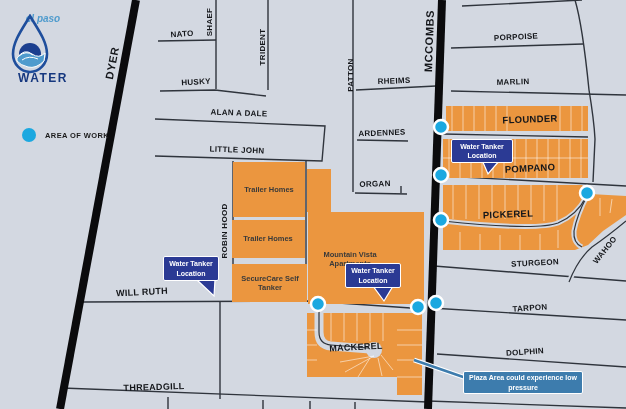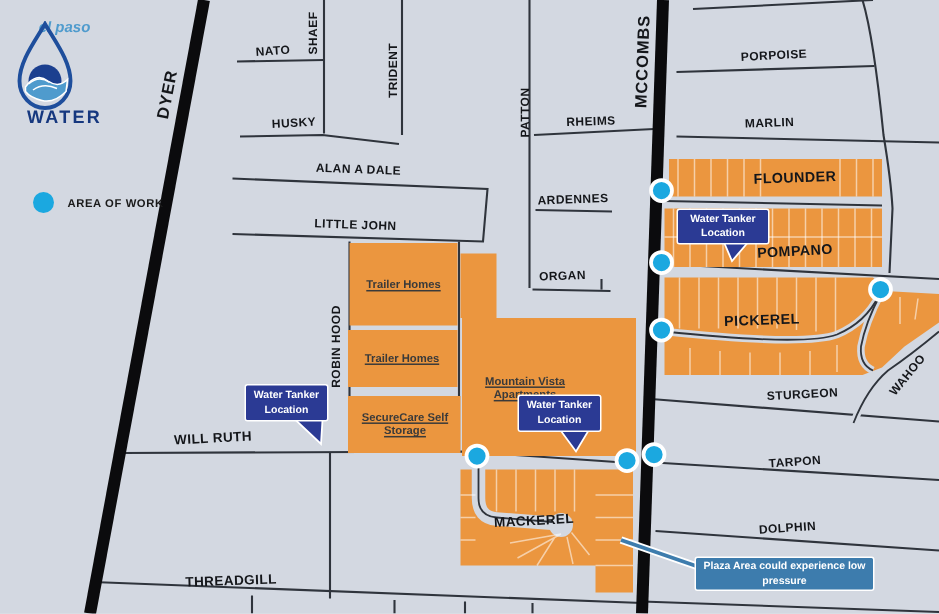--- a/index.html
+++ b/index.html
@@ -3,26 +3,26 @@
 <meta charset="utf-8">
 <style>
   html,body{margin:0;padding:0;}
   body{font-family:"Liberation Sans", sans-serif; background:#e9ebee;}
   #map{position:relative;width:626px;height:409px;background:#D3D8E1;overflow:hidden;}
   #map svg{position:absolute;left:0;top:0;}
   .lbl{position:absolute;font-weight:bold;color:#14161A;font-size:8px;letter-spacing:.3px;
        white-space:nowrap;transform:translate(-50%,-50%);z-index:3;}
   .lbl.big{font-size:11px;letter-spacing:.6px;}
   .area-lbl{position:absolute;font-weight:bold;color:#3A3A3A;font-size:7.5px;line-height:1.25;
-       text-align:center;transform:translate(-50%,-50%);z-index:3;white-space:normal;text-decoration:underline;}
+       text-align:center;transform:translate(-50%,-50%);z-index:3;white-space:normal;}
   .callout{position:absolute;background:#2B3A94;border:1.5px solid #FFFFFF;border-radius:2px;
        color:#FFFFFF;font-weight:bold;font-size:7px;line-height:1.3;text-align:center;
        display:flex;align-items:center;justify-content:center;z-index:4;padding:1px 2px;box-sizing:border-box;}
   .callout.plaza{background:#3D7CAD;}
-  .legend{position:absolute;left:22px;top:128px;display:flex;align-items:center;z-index:3;}
+  .legend{position:absolute;left:0;top:128px;display:flex;align-items:center;z-index:3;padding-left:22px;}
   .legend .dot{width:14px;height:14px;border-radius:50%;background:#1BA8E0;margin-right:9px;}
   .legend .txt{font-size:7.5px;font-weight:bold;color:#1A1A1A;letter-spacing:.4px;}
   .logo{position:absolute;left:8px;top:14px;width:70px;text-align:center;z-index:3;}
   .logo .elpaso{font-size:10px;font-style:italic;font-weight:bold;color:#4F9BCD;line-height:1;}
   .logo .water{font-size:12px;font-weight:bold;color:#16387F;letter-spacing:1.5px;line-height:1.1;margin-top:48px;}
 </style>
 </head>
 <body>
 
 <div id="map">
@@ -159,21 +159,21 @@
   <div class="lbl" style="left:605px;top:250px;transform:translate(-50%,-50%) rotate(-51deg);">WAHOO</div>
   <div class="lbl" style="left:535px;top:263px;transform:translate(-50%,-50%) rotate(-3deg);">STURGEON</div>
   <div class="lbl" style="left:530px;top:308px;transform:translate(-50%,-50%) rotate(-4deg);">TARPON</div>
   <div class="lbl" style="left:525px;top:352px;transform:translate(-50%,-50%) rotate(-4deg);">DOLPHIN</div>
   <div class="lbl" style="left:356px;top:347px;font-size:9px;transform:translate(-50%,-50%) rotate(-3deg);">MACKEREL</div>
   <div class="lbl" style="left:142px;top:292px;font-size:9px;transform:translate(-50%,-50%) rotate(-3deg);">WILL RUTH</div>
   <div class="lbl" style="left:154px;top:387px;font-size:9px;transform:translate(-50%,-50%) rotate(-2deg);">THREADGILL</div>
 
   <div class="area-lbl" style="left:269px;top:190px;width:60px;">Trailer Homes</div>
   <div class="area-lbl" style="left:268px;top:239px;width:60px;">Trailer Homes</div>
-  <div class="area-lbl" style="left:270px;top:283px;width:58px;">SecureCare Self Storage</div>
+  <div class="area-lbl" style="left:270px;top:283px;width:58px;">SecureCare Self Tanker</div>
   <div class="area-lbl" style="left:350px;top:243px;width:70px;margin-top:16px;">Mountain Vista Apartments</div>
 
   <div class="callout" style="left:451px;top:139px;width:62px;height:24px;">Water Tanker Location</div>
   <div class="callout" style="left:345px;top:263px;width:56px;height:25px;">Water Tanker Location</div>
   <div class="callout" style="left:163px;top:256px;width:56px;height:25px;">Water Tanker Location</div>
   <div class="callout plaza" style="left:463px;top:371px;width:120px;height:23px;">Plaza Area could experience low pressure</div>
 
 </div>
 
 </body></html>

